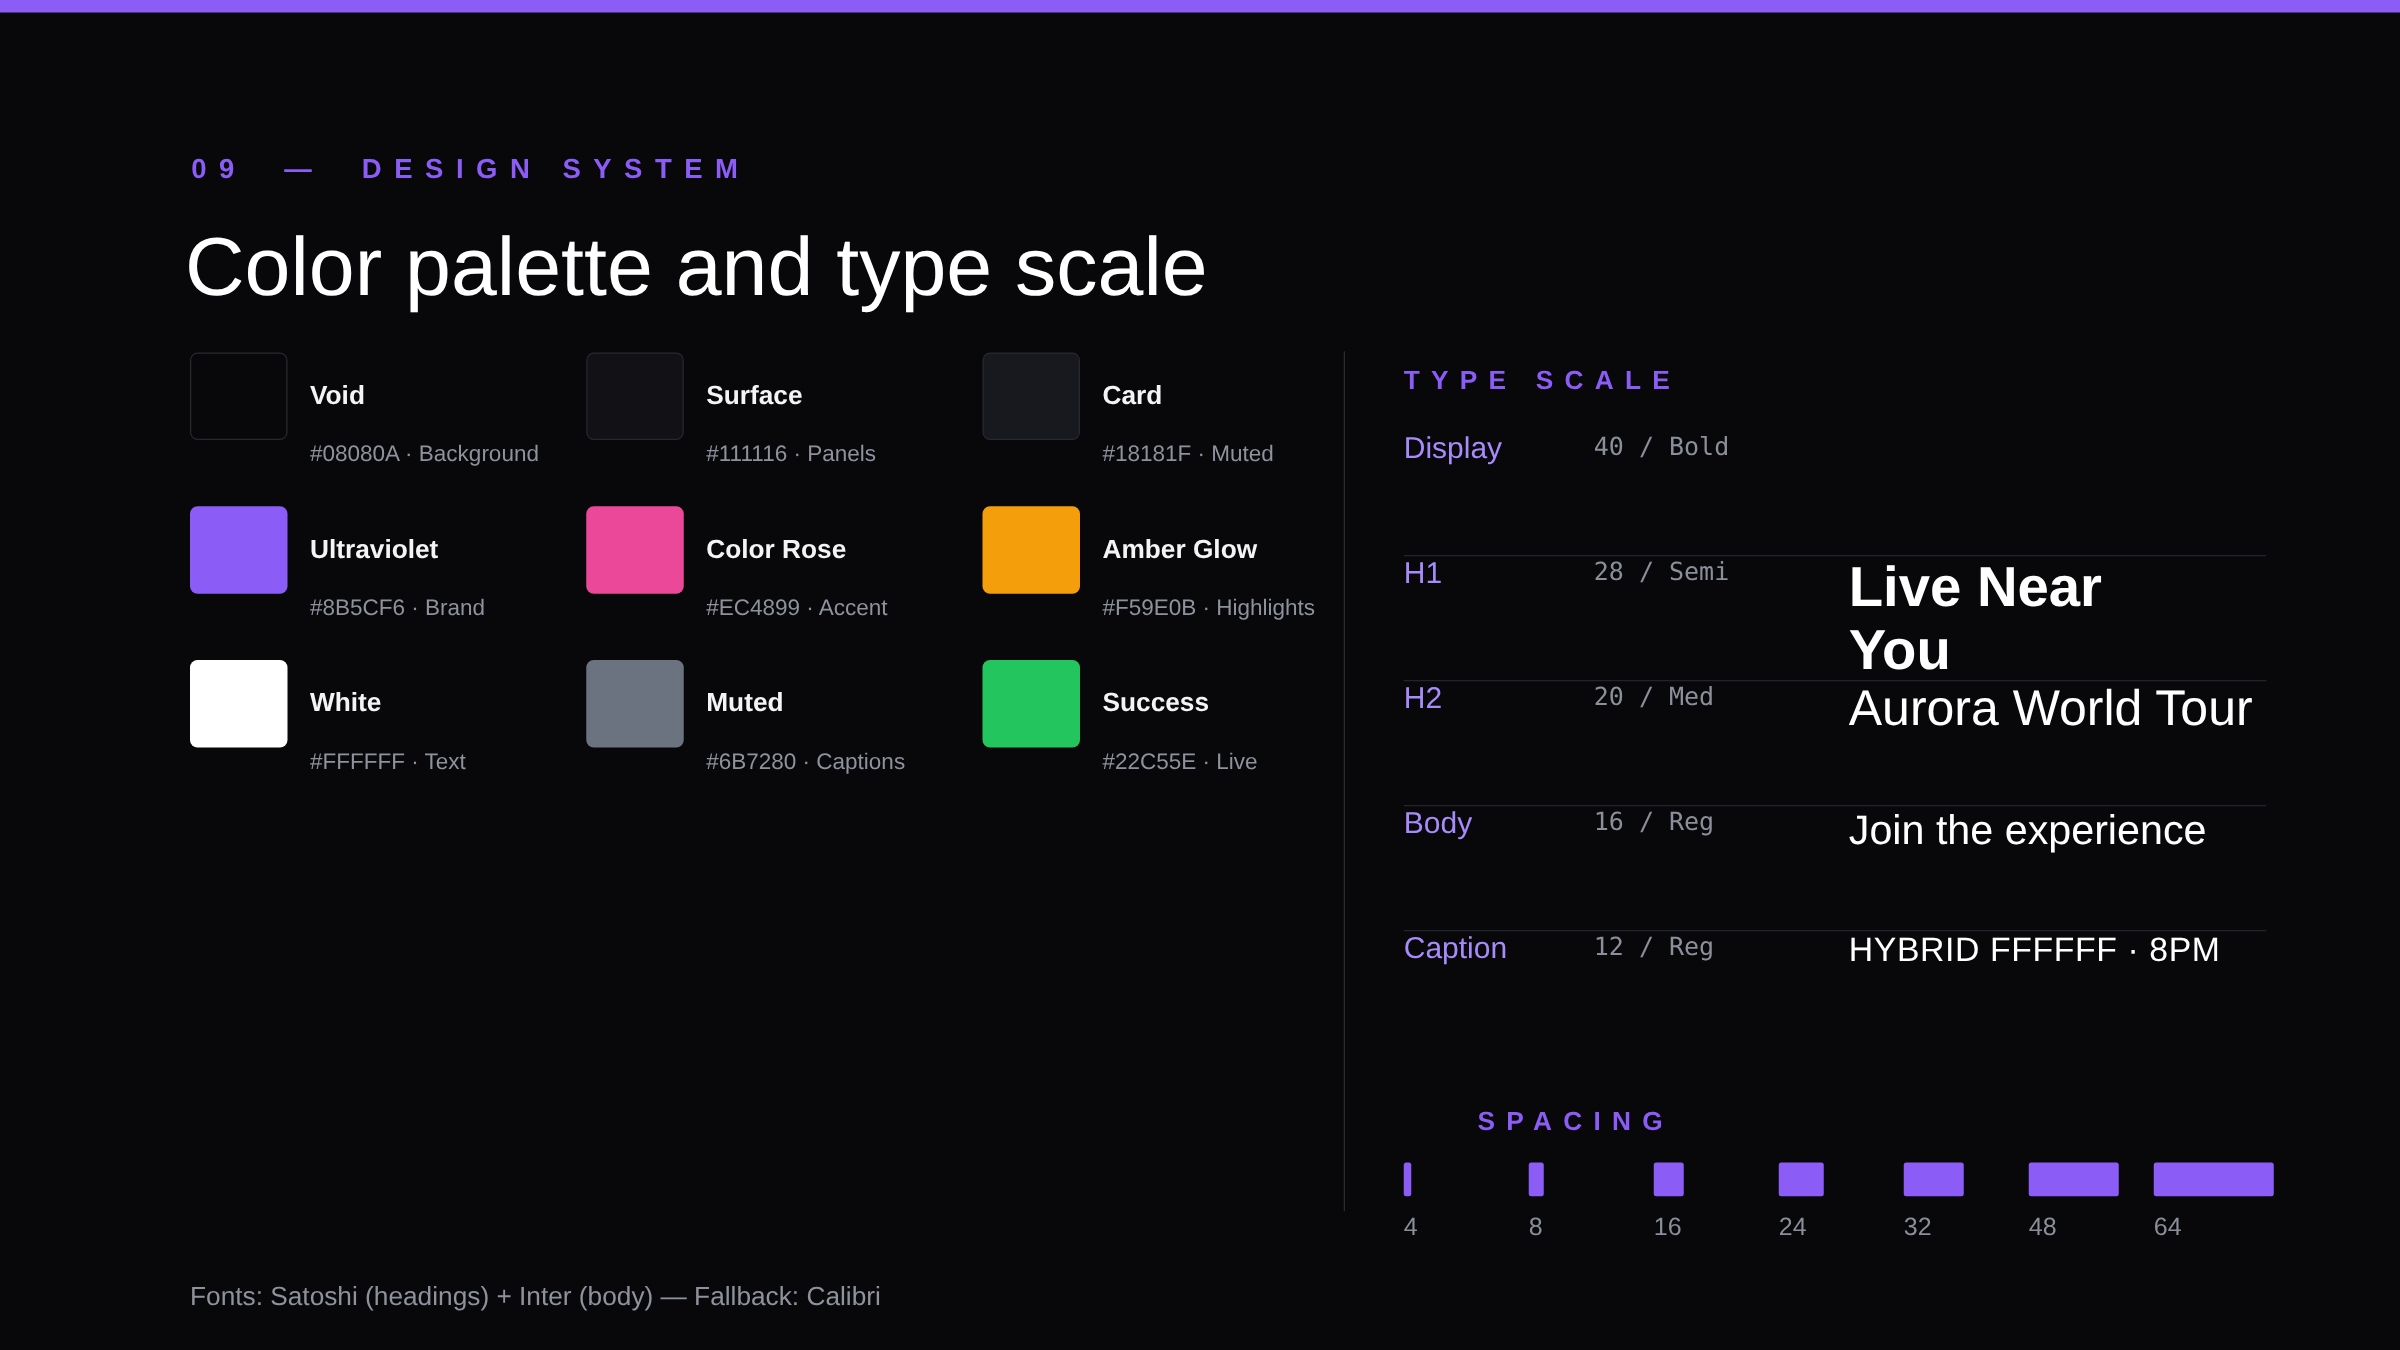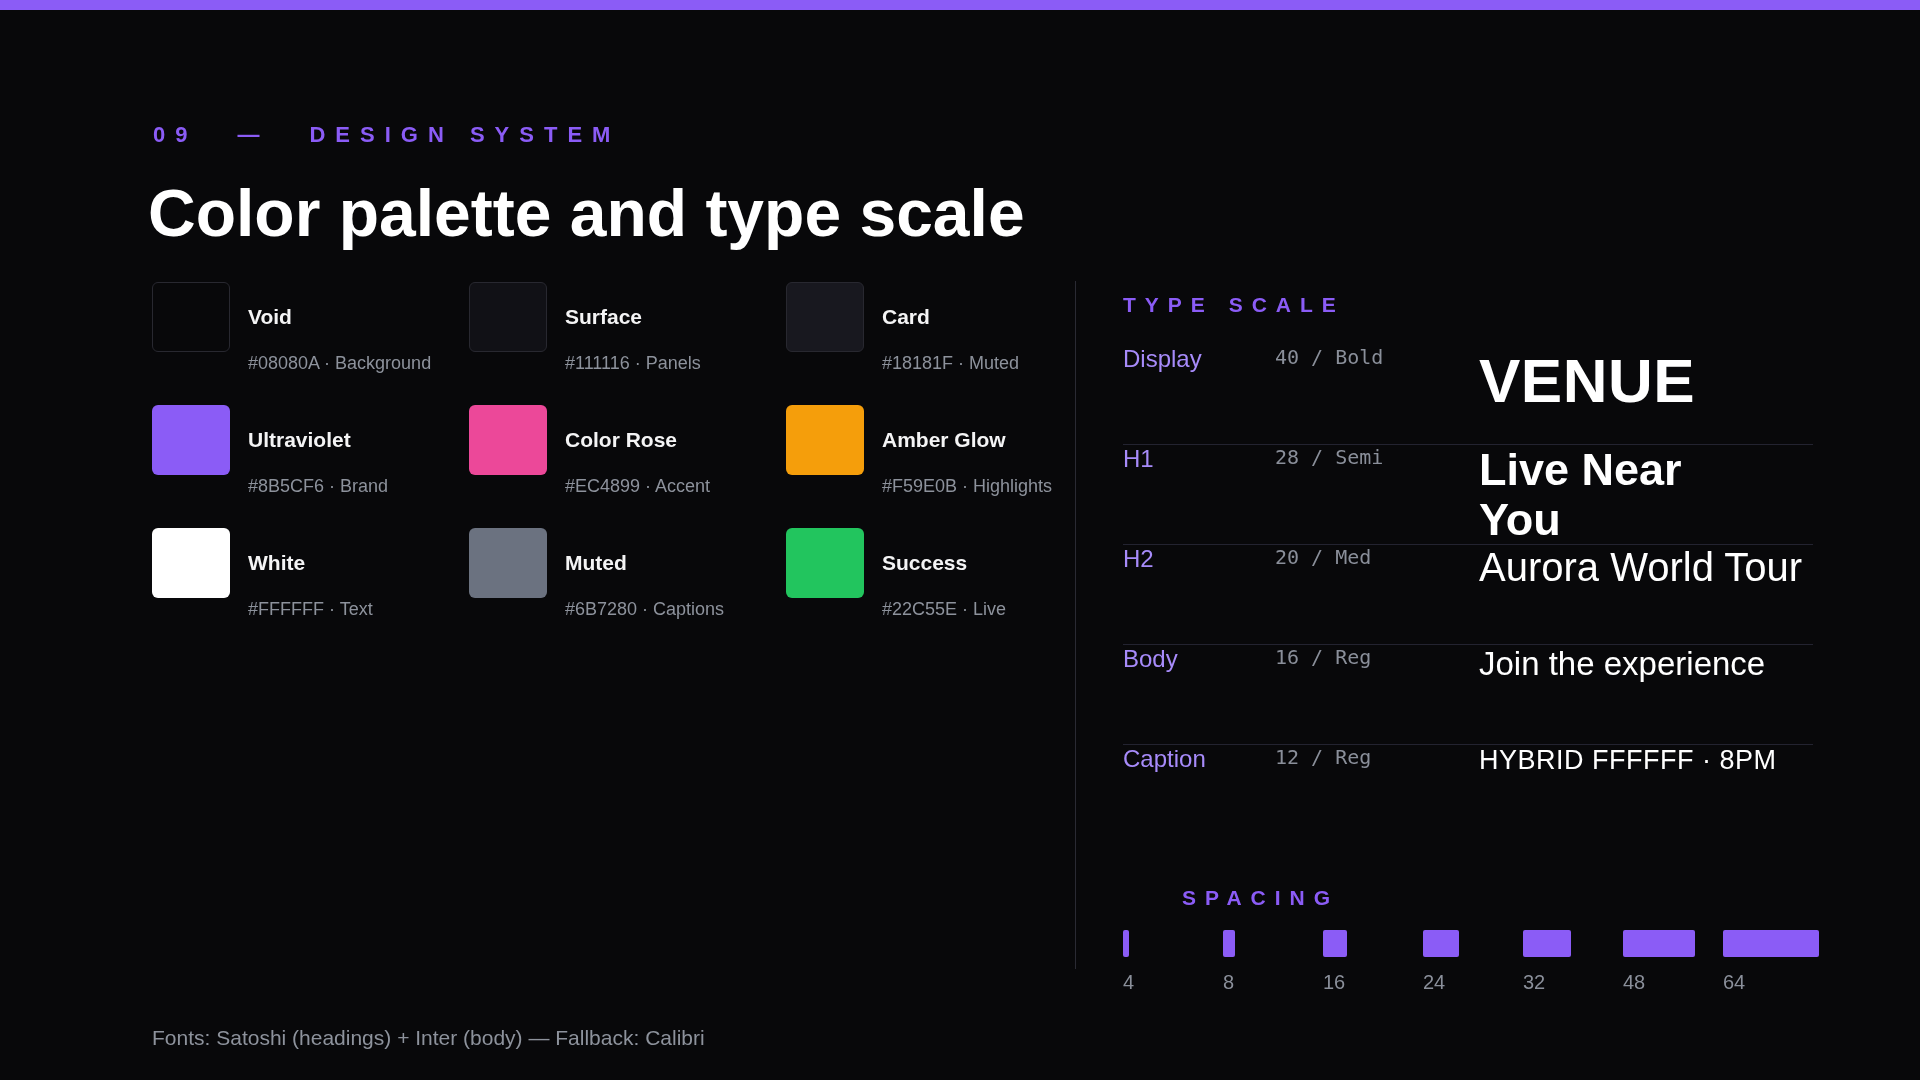--- a/index.html
+++ b/index.html
@@ -4,26 +4,26 @@
 <style>
   * { margin:0; padding:0; box-sizing:border-box; }
   html,body { background:#000; }
   .slide {
     position:relative; width:1920px; height:1080px; overflow:hidden;
     background:#08080A; font-family:"Liberation Sans", sans-serif;
   }
   .topbar { position:absolute; left:0; top:0; width:1920px; height:10px; background:#8B5CF6; }
 
   .eyebrow {
-    position:absolute; left:153px; top:122px; display:flex; gap:40px;
+    position:absolute; left:153px; top:122px; display:flex; gap:30px;
     color:#8B5CF6; font-size:22px; font-weight:700; letter-spacing:10px;
   }
   .title {
     position:absolute; left:148px; top:172px; color:#FFFFFF;
-    font-size:66px; font-weight:700; letter-spacing:0; line-height:1.25;
+    font-size:66px; font-weight:400; letter-spacing:0; line-height:1.25;
   }
 
   
   .palette {
     position:absolute; left:152px; top:282px;
     display:grid; grid-template-columns:repeat(3, 317px); row-gap:53px;
   }
   .swatch-item { display:flex; gap:18px; height:70px; }
   .swatch { width:78px; height:70px; border-radius:6px; flex:none; }
   .swatch.bordered { border:1px solid #282830; }
@@ -136,21 +136,20 @@
       </div>
     </div>
 
   <div class="v-divider"></div>
 
   <div class="section-label type-scale-heading">TYPE SCALE</div>
   <div class="type-table">
       <div class="type-row">
         <div class="type-row-label">Display</div>
         <div class="type-row-size">40 / Bold</div>
-        <div class="type-row-sample sample-display">VENUE</div>
       </div>
       <div class="type-row">
         <div class="type-row-label">H1</div>
         <div class="type-row-size">28 / Semi</div>
         <div class="type-row-sample sample-h1">Live Near You</div>
       </div>
       <div class="type-row">
         <div class="type-row-label">H2</div>
         <div class="type-row-size">20 / Med</div>
         <div class="type-row-sample sample-h2">Aurora World Tour</div>

